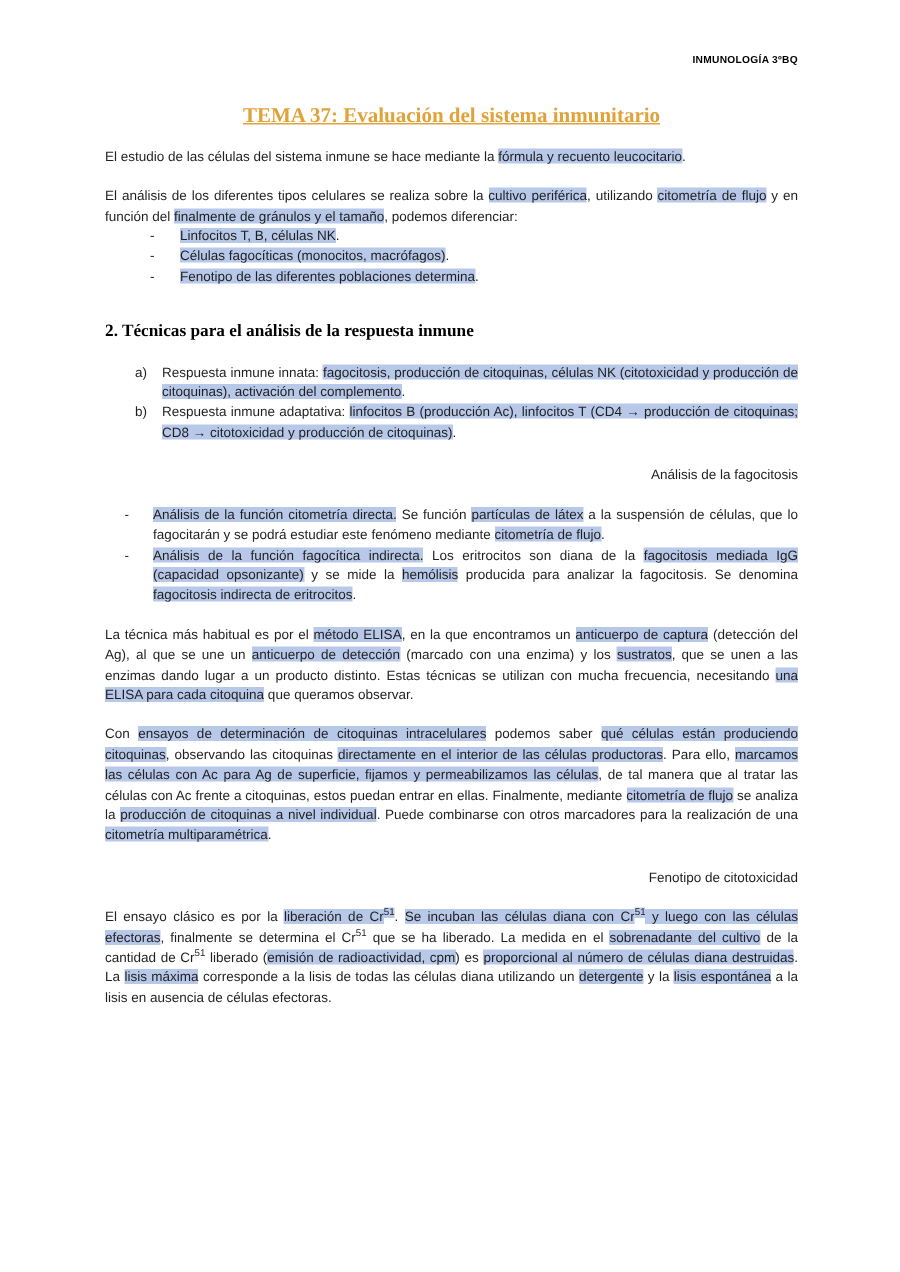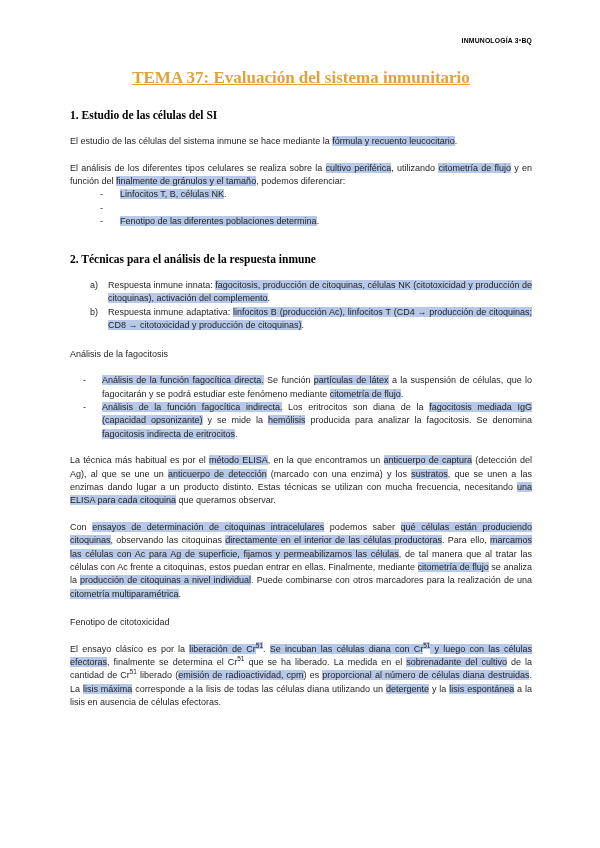--- a/index.html
+++ b/index.html
@@ -20,33 +20,33 @@
     font-size:6.8px;
     font-weight:bold;
     letter-spacing:0.2px;
     color:#000;
   }
   .doc-title {
     margin-top:24px;
     text-align:center;
     font-family:"Liberation Serif", serif;
     font-weight:bold;
-    font-size:17px;
+    font-size:14px;
     color:var(--title-color, #e1a23a);
     text-decoration:underline;
   }
   .h-serif {
     font-family:"Liberation Serif", serif;
     font-weight:bold;
     font-size:11.5px;
     color:#000;
     margin-top:24px;
   }
   .para { margin-top:13px; text-align:justify; }
-  .subhead { margin-top:15px; text-align:left; }
+  .subhead { margin-top:15px; text-align:right; }
   .bullet-item, .alpha-item { display:flex; text-align:justify; margin-top:13px; }
   .bullet-item + .bullet-item, .alpha-item + .alpha-item { margin-top:0; }
   .tight { margin-top:0 !important; }
   .bullet-item.wide { padding-left:30px; }
   .bullet-item.narrow { padding-left:13px; }
   .alpha-item { padding-left:20px; }
   .marker { flex:0 0 20px; }
   .alpha-item .marker { flex:0 0 18px; }
   .bullet-item.narrow .marker { flex:0 0 19px; }
   .item-body { flex:1; }
@@ -55,47 +55,47 @@
 </style>
 </head>
 <body>
 
 <div class="page">
   <header class="doc-header">
     <span>INMUNOLOGÍA 3ºBQ</span>
   </header>
   <h1 class="doc-title">TEMA 37:  Evaluación del sistema inmunitario</h1>
   <main class="doc-body">
-      <div class="h-serif"><span>1. Estudio de las células del SI</span></div>
       <div class="para"><span>El estudio de las células del sistema inmune se hace mediante la </span><span class="hl">fórmula y recuento leucocitario</span><span>.</span></div>
       <div class="para"><span>El análisis de los diferentes tipos celulares se realiza sobre la </span><span class="hl">cultivo periférica</span><span>, utilizando </span><span class="hl">citometría de flujo</span><span> y en función del </span><span class="hl">finalmente de gránulos y el tamaño</span><span>, podemos diferenciar:</span></div>
       <div class="bullet-item wide tight">
         <span class="marker">-</span>
         <span class="item-body"><span class="hl">Linfocitos T, B, células NK</span><span>.</span></span>
       </div>
       <div class="bullet-item wide">
         <span class="marker">-</span>
+        <span class="item-body"><span class="hl">Células fagocíticas (monocitos, macrófagos)</span><span>.</span></span>
       </div>
       <div class="bullet-item wide">
         <span class="marker">-</span>
         <span class="item-body"><span class="hl">Fenotipo de las diferentes poblaciones determina</span><span>.</span></span>
       </div>
       <div class="h-serif"><span>2. Técnicas para el análisis de la respuesta inmune</span></div>
       <div class="alpha-item">
         <span class="marker">a)</span>
         <span class="item-body"><span>Respuesta inmune innata: </span><span class="hl">fagocitosis, producción de citoquinas, células NK (citotoxicidad y producción de citoquinas), activación del complemento</span><span>.</span></span>
       </div>
       <div class="alpha-item">
         <span class="marker">b)</span>
         <span class="item-body"><span>Respuesta inmune adaptativa: </span><span class="hl">linfocitos B (producción Ac), linfocitos T (CD4 → producción de citoquinas; CD8 → citotoxicidad y producción de citoquinas)</span><span>.</span></span>
       </div>
       <div class="subhead"><span>Análisis de la fagocitosis</span></div>
       <div class="bullet-item narrow">
         <span class="marker">-</span>
-        <span class="item-body"><span class="hl">Análisis de la función fagocítica directa.</span><span> Se función </span><span class="hl">partículas de látex</span><span> a la suspensión de células, que lo fagocitarán y se podrá estudiar este fenómeno mediante </span><span class="hl">citometría de flujo</span><span>.</span></span>
+        <span class="item-body"><span class="hl">Análisis de la función citometría directa.</span><span> Se función </span><span class="hl">partículas de látex</span><span> a la suspensión de células, que lo fagocitarán y se podrá estudiar este fenómeno mediante </span><span class="hl">citometría de flujo</span><span>.</span></span>
       </div>
       <div class="bullet-item narrow">
         <span class="marker">-</span>
         <span class="item-body"><span class="hl">Análisis de la función fagocítica indirecta.</span><span> Los eritrocitos son diana de la </span><span class="hl">fagocitosis mediada IgG (capacidad opsonizante)</span><span> y se mide la </span><span class="hl">hemólisis</span><span> producida para analizar la fagocitosis. Se denomina </span><span class="hl">fagocitosis indirecta de eritrocitos</span><span>.</span></span>
       </div>
       <div class="para"><span>La técnica más habitual es por el </span><span class="hl">método ELISA</span><span>, en la que encontramos un </span><span class="hl">anticuerpo de captura</span><span> (detección del Ag), al que se une un </span><span class="hl">anticuerpo de detección</span><span> (marcado con una enzima) y los </span><span class="hl">sustratos</span><span>, que se unen a las enzimas dando lugar a un producto distinto. Estas técnicas se utilizan con mucha frecuencia, necesitando </span><span class="hl">una ELISA para cada citoquina</span><span> que queramos observar.</span></div>
       <div class="para"><span>Con </span><span class="hl">ensayos de determinación de citoquinas intracelulares</span><span> podemos saber </span><span class="hl">qué células están produciendo citoquinas</span><span>, observando las citoquinas </span><span class="hl">directamente en el interior de las células productoras</span><span>. Para ello, </span><span class="hl">marcamos las células con Ac para Ag de superficie, fijamos y permeabilizamos las células</span><span>, de tal manera que al tratar las células con Ac frente a citoquinas, estos puedan entrar en ellas. Finalmente, mediante </span><span class="hl">citometría de flujo</span><span> se analiza la </span><span class="hl">producción de citoquinas a nivel individual</span><span>. Puede combinarse con otros marcadores para la realización de una </span><span class="hl">citometría multiparamétrica</span><span>.</span></div>
       <div class="subhead"><span>Fenotipo de citotoxicidad</span></div>
       <div class="para"><span>El ensayo clásico es por la </span><span class="hl">liberación de Cr</span><sup class="sup hl">51</sup><span>. </span><span class="hl">Se incuban las células diana con Cr</span><sup class="sup hl">51</sup><span class="hl"> y luego con las células efectoras</span><span>, finalmente se determina el Cr</span><sup class="sup">51</sup><span> que se ha liberado. La medida en el </span><span class="hl">sobrenadante del cultivo</span><span> de la cantidad de Cr</span><sup class="sup">51</sup><span> liberado (</span><span class="hl">emisión de radioactividad, cpm</span><span>) es </span><span class="hl">proporcional al número de células diana destruidas</span><span>. La </span><span class="hl">lisis máxima</span><span> corresponde a la lisis de todas las células diana utilizando un </span><span class="hl">detergente</span><span> y la </span><span class="hl">lisis espontánea</span><span> a la lisis en ausencia de células efectoras.</span></div>
     </main>

